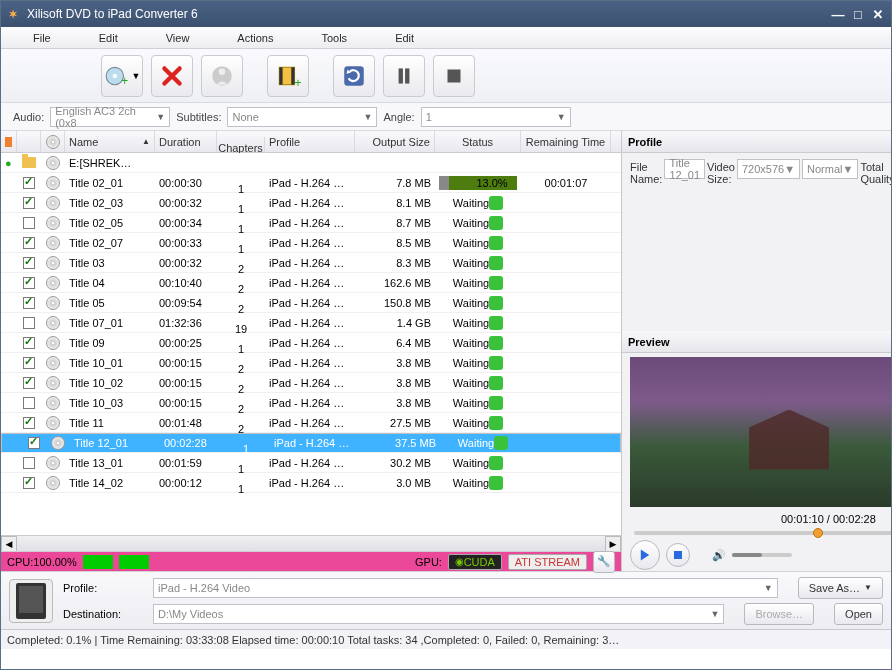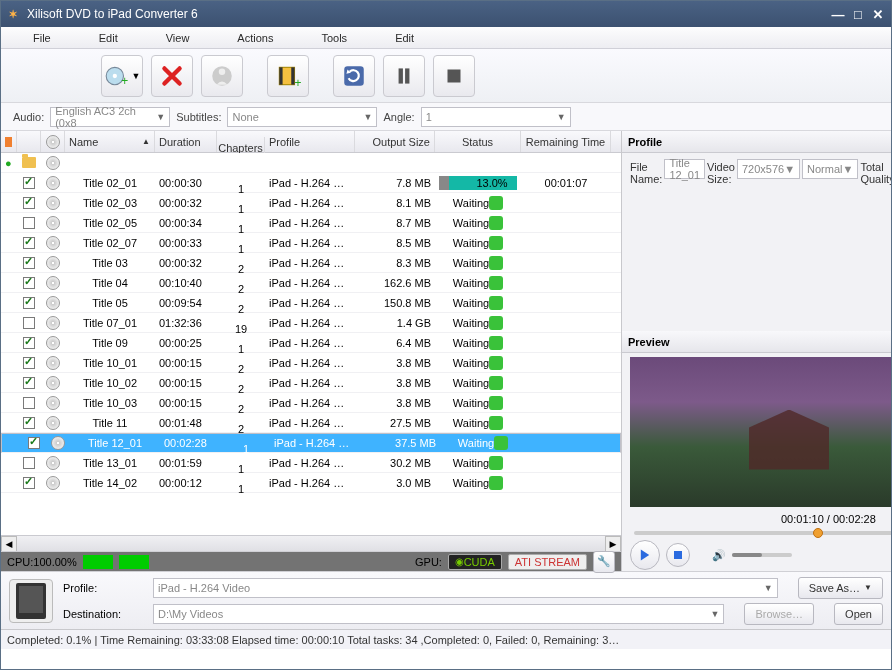--- a/index.html
+++ b/index.html
@@ -19,31 +19,31 @@
 .sel .arrow { color:#666; font-size:9px; }
 .main { display: flex; height: calc(100% - 26px - 22px - 54px - 28px - 20px - 58px - 20px); }
 .left { width: 628px; display:flex; flex-direction:column; border-right:1px solid #c8c8cc; }
 .right { flex:1; display:flex; flex-direction:column; background:#f2f2f5; }
 .gridhead { height: 22px; background: linear-gradient(#f9f9fc,#e8e8ee); border-bottom:1px solid #cacad0; display:flex; align-items:center; font-size:11px; color:#333; }
 .gridhead .col { border-right:1px solid #dadade; height:100%; display:flex; align-items:center; padding:0 4px; }
 .gridbody { flex:1; overflow:auto; background:#fff; }
 .row { height:20px; display:flex; align-items:center; border-bottom:1px solid #f0f0f3; }
 .row.sel { background:#3fb3ff; color:#fff; }
 .row .c { padding:0 4px; display:flex; align-items:center; height:100%; overflow:hidden; white-space:nowrap; }
-.c-mark{width:16px;} .c-chk{width:24px;justify-content:center;} .c-disc{width:24px;justify-content:center;} .c-name{width:90px;justify-content:center;} .c-dur{width:62px;} .c-chap{width:48px;justify-content:center;margin-top:12px;} .c-prof{width:90px;} .c-size{width:80px;text-align:right;justify-content:flex-end;} .c-stat{width:86px;justify-content:center;} .c-rem{width:90px;justify-content:center;}
+.c-mark{width:16px;} .c-chk{width:24px;justify-content:center;} .c-disc{width:24px;justify-content:center;} .c-name{width:90px;} .c-dur{width:62px;} .c-chap{width:48px;justify-content:center;margin-top:12px;} .c-prof{width:90px;} .c-size{width:80px;text-align:right;justify-content:flex-end;} .c-stat{width:86px;justify-content:center;} .c-rem{width:90px;justify-content:center;}
 .chk { width:12px; height:12px; border:1px solid #7a7a7a; display:inline-block; background:#fff; position:relative; }
 .chk.on::after { content:"✓"; position:absolute; top:-3px; left:0; font-size:11px; color:#1a7a1a; font-weight:bold; }
 .discicon { width:14px;height:14px;border-radius:50%;background:radial-gradient(circle,#fff 15%,#ccc 16%,#eee 70%,#aaa 100%);border:1px solid #999; }
 .status-wait { width:14px;height:14px;border-radius:3px;background:#3ac23a;display:inline-block; }
-.progbar { width:82px;height:14px;background:#14b8a6;position:relative;display:flex;align-items:center;justify-content:center;font-size:10px;padding-left:28px; }
+.progbar { width:82px;height:14px;background:#4d7c0f;position:relative;display:flex;align-items:center;justify-content:center;font-size:10px;padding-left:28px; }
 .progbar .fill{position:absolute;left:0;top:0;bottom:0;background:#888;}
 .progbar span{position:relative;z-index:1;}
 .hscroll { height:16px;background:linear-gradient(#f0f0f3,#e0e0e5);border-top:1px solid #cacad0;display:flex;align-items:center; }
 .hscroll .sbtn{width:16px;height:16px;border:1px solid #bbb;background:#eee;display:flex;align-items:center;justify-content:center;font-size:9px;}
-.cpurow { height:20px;display:flex;align-items:center;padding:0 6px;gap:6px;border-top:1px solid #d0d0d5;background:#737373;font-size:11px; }
+.cpurow { height:20px;display:flex;align-items:center;padding:0 6px;gap:6px;border-top:1px solid #d0d0d5;background:#ec4899;font-size:11px; }
 .cpubar{width:30px;height:14px;background:#0c0;display:inline-block;}
 .gpu-badge{height:16px;padding:0 6px;border:1px solid #aaa;border-radius:2px;font-size:10px;display:flex;align-items:center;}
 .bottom { height:58px;border-top:1px solid #d0d0d5;background:linear-gradient(#f9f9fc,#ededf2);display:flex;align-items:center;padding:4px 8px;gap:10px; }
 .ipadicon{width:44px;height:44px;border:1px solid #bbb;border-radius:4px;background:#eee;display:flex;align-items:center;justify-content:center;}
 .ipadicon .inner{width:30px;height:36px;background:#333;border-radius:2px;position:relative;}
 .ipadicon .inner::after{content:"";position:absolute;inset:3px 3px 6px 3px;background:#555;}
 .bottom .fields{flex:1;display:flex;flex-direction:column;gap:4px;}
 .bottom .frow{display:flex;align-items:center;gap:20px;}
 .bottom label{width:70px;}
 .btn{height:22px;border:1px solid #b8b8c0;border-radius:3px;background:linear-gradient(#fff,#e8e8ee);padding:0 10px;display:flex;align-items:center;cursor:pointer;color:#333;}
@@ -183,20 +183,21 @@
         <div class="row">
           <div class="c c-mark">
             <span style="color:#2a2">●</span>
           </div>
           <div class="c c-chk">
             <span class="folder-icon"></span>
           </div>
           <div class="c c-disc">
             <span class="discicon"></span>
           </div>
+          <div class="c" style="flex:1">E:[SHREK…</div>
         </div>
         <div class="row">
           <div class="c c-mark"></div>
           <div class="c c-chk">
             <span class="chk on"></span>
           </div>
           <div class="c c-disc">
             <span class="discicon"></span>
           </div>
           <div class="c c-name">Title 02_01</div>

